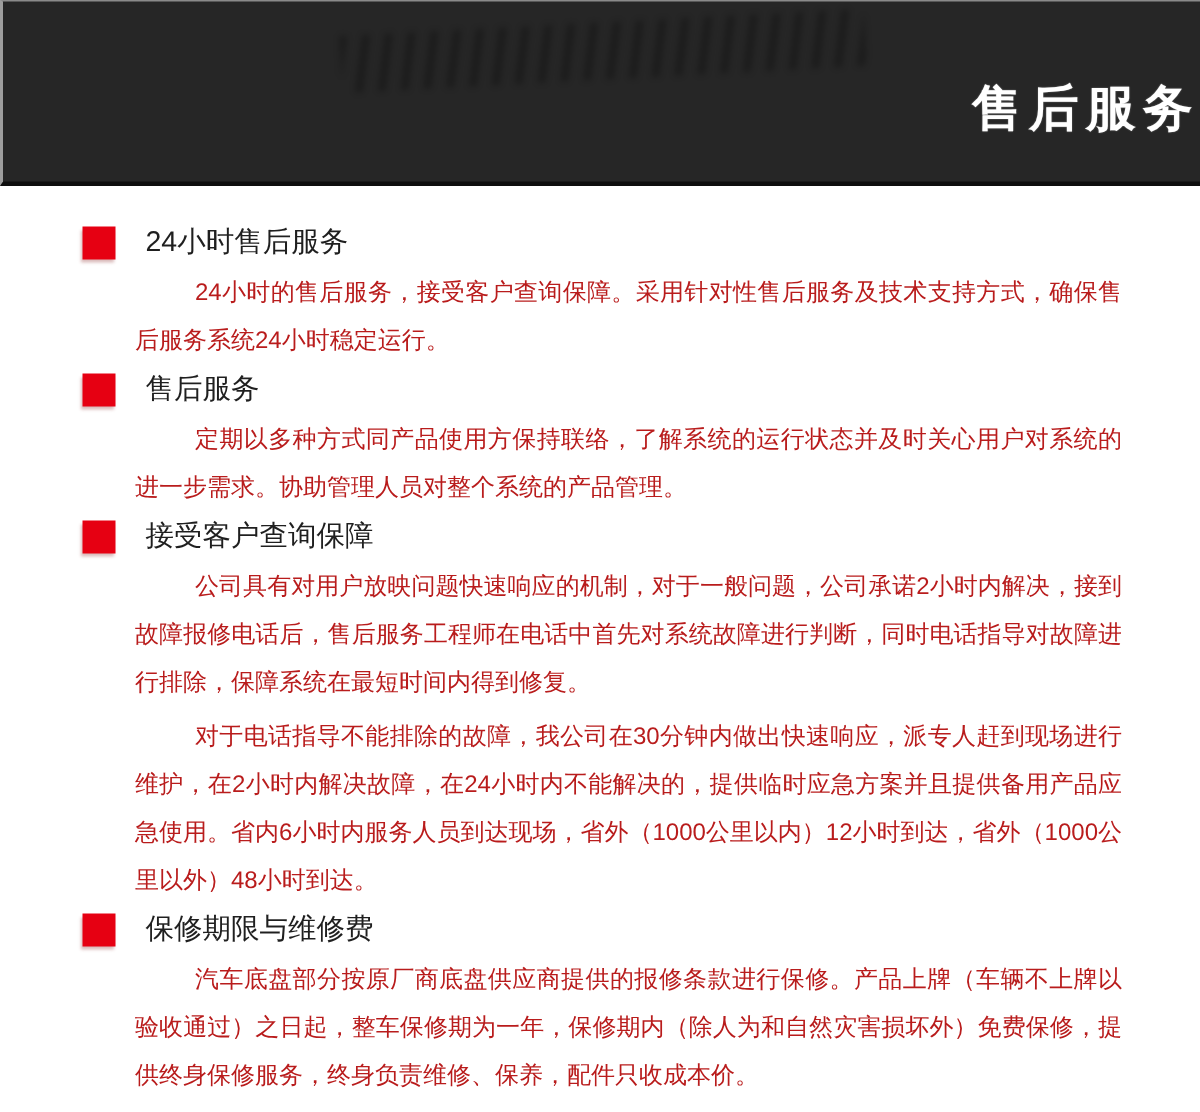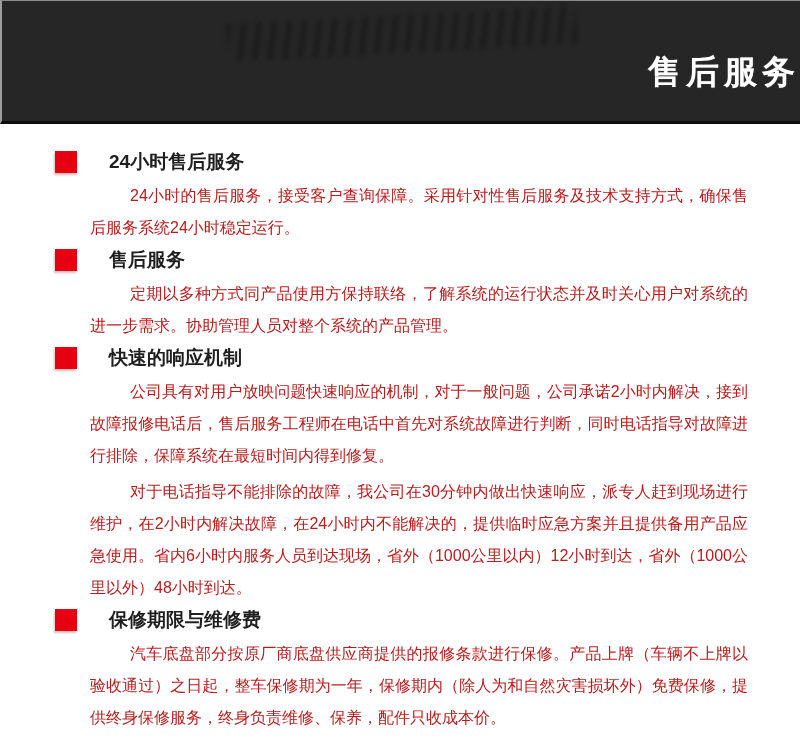--- a/index.html
+++ b/index.html
@@ -67,23 +67,23 @@
   }
   .bullet {
     width: 22px;
     height: 22px;
     flex: none;
     background: #e60012;
     box-shadow: -1px 2px 2px rgba(150,60,60,0.35);
   }
   .section-heading {
     font-size: 19px;
-    font-weight: 700;
+    font-weight: 400;
     color: #1f1f1f;
-    margin: 16px;
+    margin: 4px;
     line-height: 24px;
   }
   .section p {
     margin: 0 0 4px 35px;
     font-size: 16px;
     line-height: 32px;
     color: #b91c1c;
     text-indent: 2.5em;
     text-align: justify;
   }
@@ -110,21 +110,21 @@
     <div class="section-heading-row">
       <span class="bullet"></span>
       <h2 class="section-heading">售后服务</h2>
     </div>
     <p>定期以多种方式同产品使用方保持联络，了解系统的运行状态并及时关心用户对系统的进一步需求。协助管理人员对整个系统的产品管理。</p>
   </section>
 
   <section class="section">
     <div class="section-heading-row">
       <span class="bullet"></span>
-      <h2 class="section-heading">快速的响应机制</h2>
+      <h2 class="section-heading">接受客户查询保障</h2>
     </div>
     <p>公司具有对用户放映问题快速响应的机制，对于一般问题，公司承诺2小时内解决，接到故障报修电话后，售后服务工程师在电话中首先对系统故障进行判断，同时电话指导对故障进行排除，保障系统在最短时间内得到修复。</p>
     <p>对于电话指导不能排除的故障，我公司在30分钟内做出快速响应，派专人赶到现场进行维护，在2小时内解决故障，在24小时内不能解决的，提供临时应急方案并且提供备用产品应急使用。省内6小时内服务人员到达现场，省外（1000公里以内）12小时到达，省外（1000公里以外）48小时到达。</p>
   </section>
 
   <section class="section">
     <div class="section-heading-row">
       <span class="bullet"></span>
       <h2 class="section-heading">保修期限与维修费</h2>
     </div>

